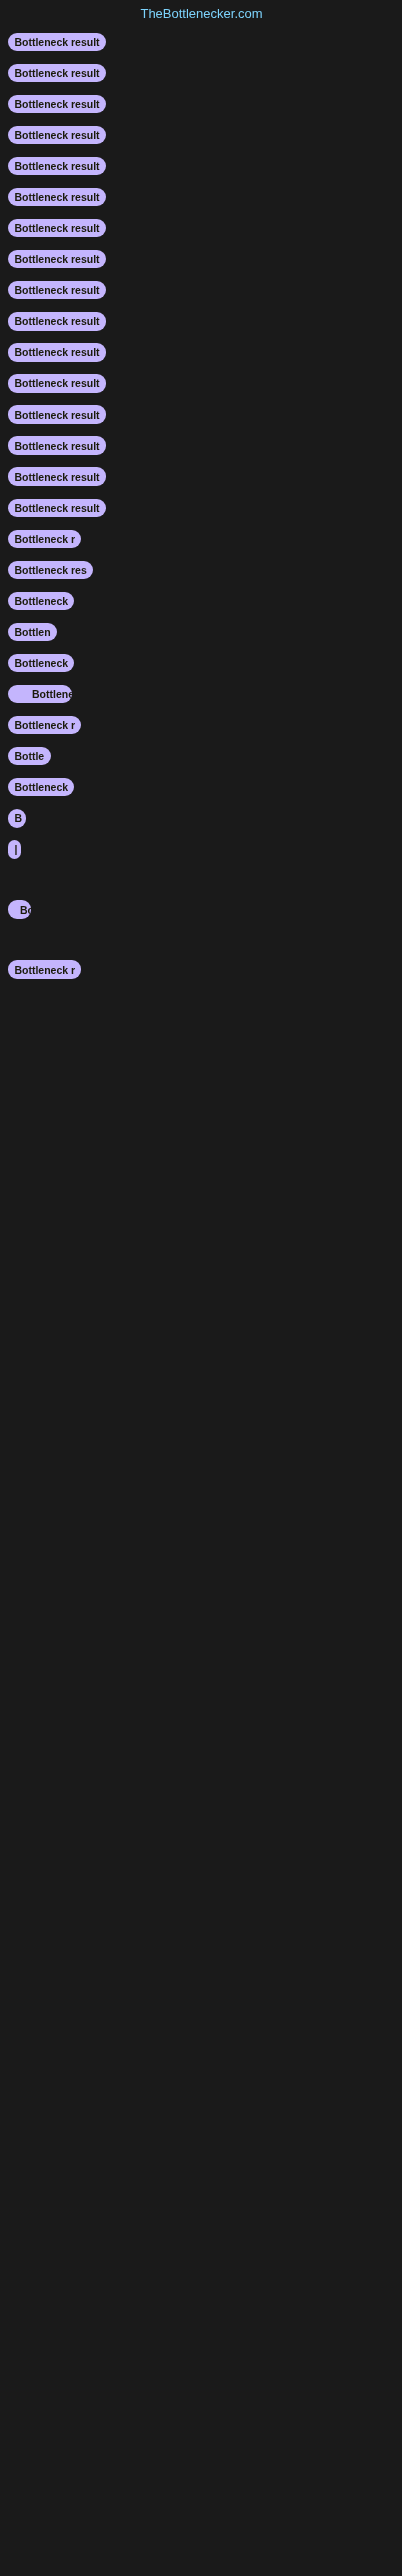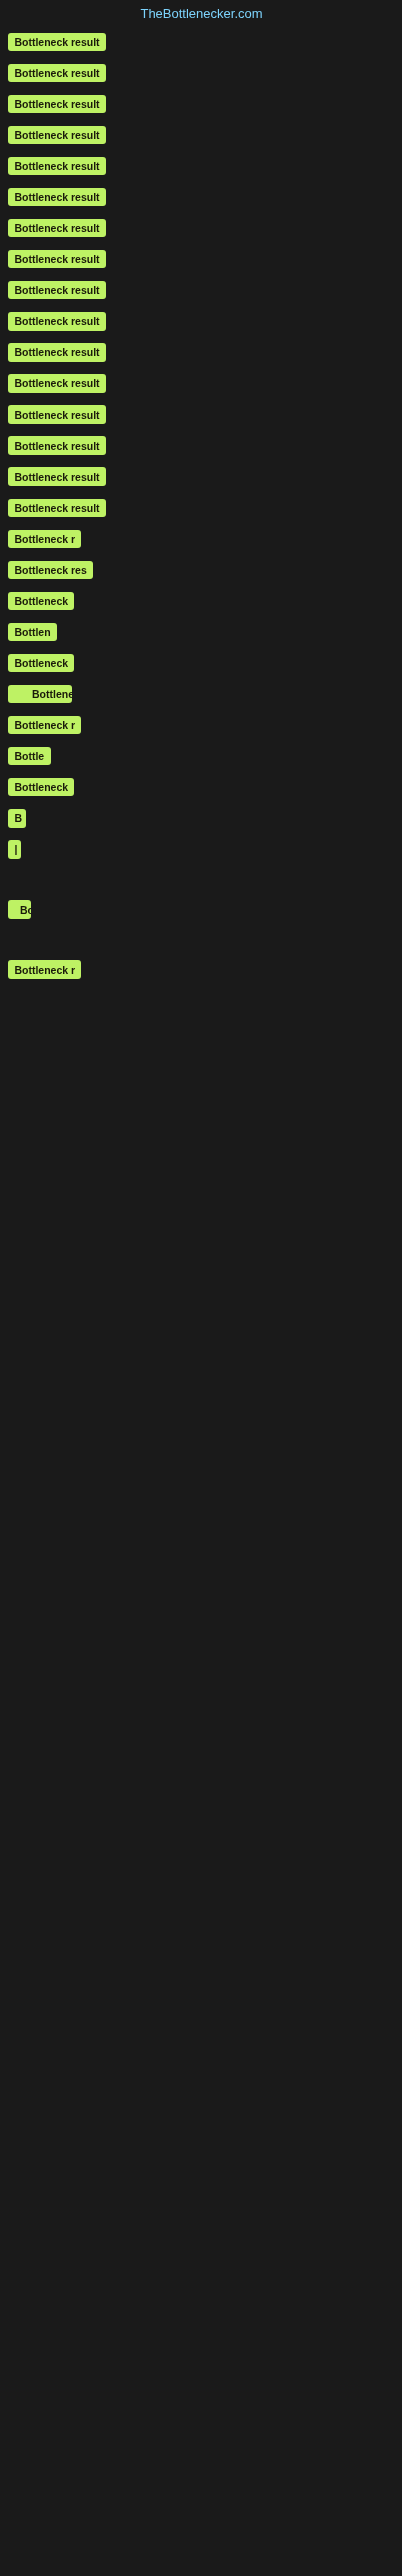--- a/index.html
+++ b/index.html
@@ -29,26 +29,26 @@
       flex-direction: column;
       padding: 8px 0 8px 8px;
     }
 
     .result-item {
       margin-bottom: 9.7px;
     }
 
     .result-badge {
       display: inline-block;
-      background-color: #bef264;
+      background-color: #c4b5fd;
       color: #1a1a0a;
       font-size: 10.5px;
       font-weight: bold;
       padding: 3.2px 6.4px;
-      border-radius: 3px;
+      border-radius: 9px;
       white-space: nowrap;
       overflow: hidden;
     }
   </style>
 </head>
 <body>
 
 <div>
   <div class="site-title">TheBottlenecker.com</div>
 </div>

